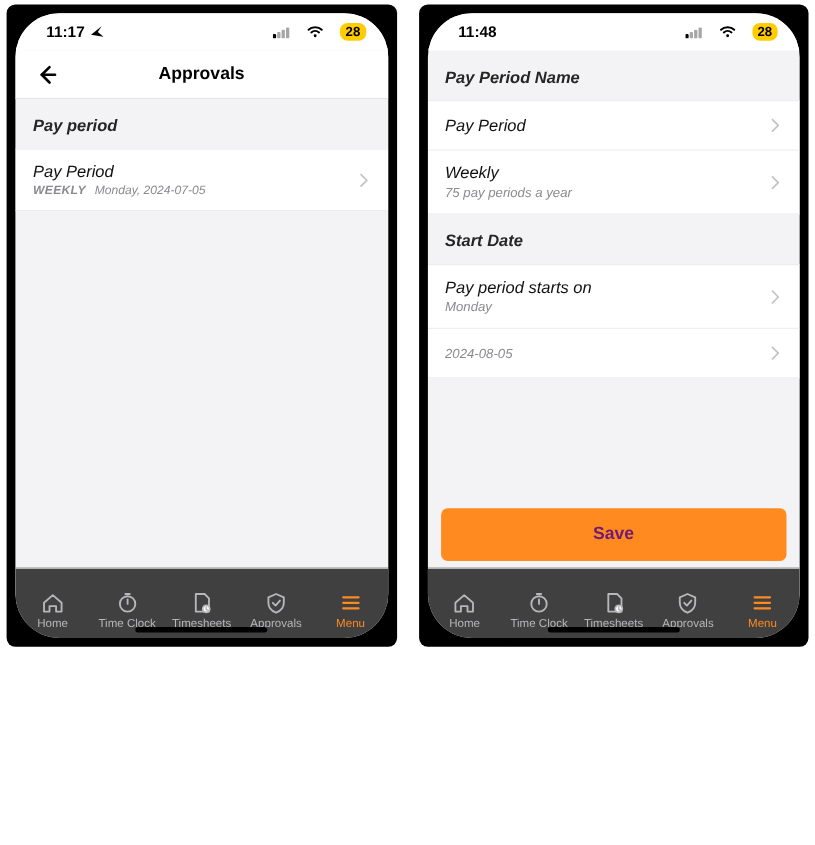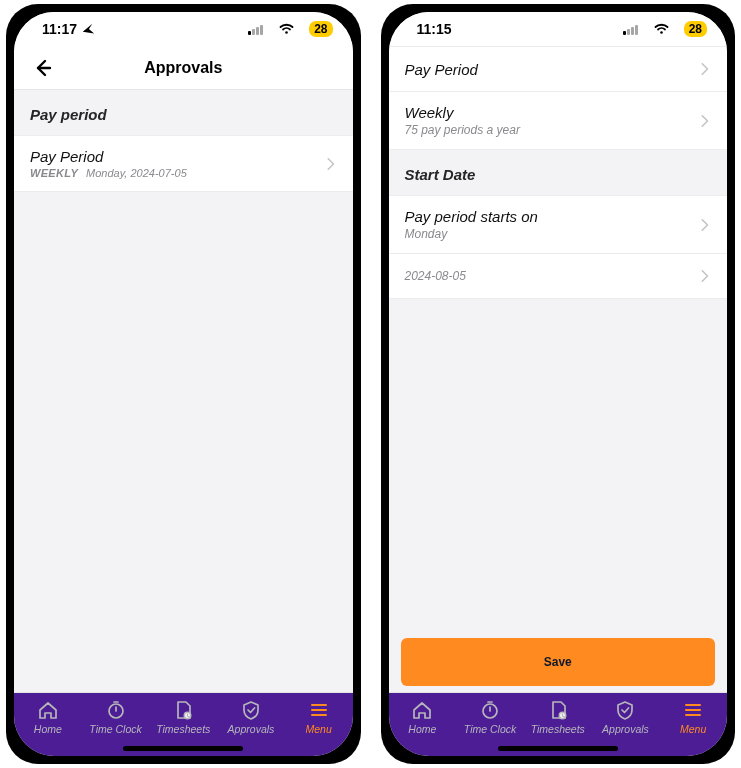--- a/index.html
+++ b/index.html
@@ -1,20 +1,20 @@
 <!DOCTYPE html>
 <html><head>
 <meta charset="utf-8">
 <style>
   * { margin:0; padding:0; box-sizing:border-box; }
   html,body{ width:741px; height:768px; background:#fff; font-family:-apple-system,BlinkMacSystemFont,"Segoe UI",Helvetica,Arial,sans-serif; }
   .stage{ display:flex; gap:20px; padding:4px 6px; }
   .phone{
-    width:355px; height:760px;
-    background:#000; border-radius:32px; padding:8px;
+    width:355px; height:584px;
+    background:#000; border-radius:8px; padding:8px;
     position:relative;
   }
   .screen{
     background:#f3f3f5; width:100%; height:100%;
     border-radius:40px; overflow:hidden; position:relative;
     display:flex; flex-direction:column;
   }
   
   .status{ height:34px; display:flex; align-items:center; justify-content:space-between;
            padding:0 20px 0 28px; background:#fff; font-weight:600; font-size:14px;}
@@ -37,27 +37,27 @@
         border-top:1px solid #ececee; border-bottom:1px solid #ececee; }
   .row + .row{ border-top:none; }
   .row .texts{ flex:1; display:flex; flex-direction:column; gap:2px;}
   .row .primary{ font-size:15px; color:#111;}
   .row .secondary{ font-size:12px; color:#8a8a8e;}
   .sub-line{ display:flex; gap:8px; align-items:baseline; font-size:11px; color:#8a8a8e;}
   .sub-line .badge{ font-weight:700; letter-spacing:.3px;}
   .content{ flex:1; overflow:auto;font-style:italic;}
   .footer-btn-wrap{ padding:0 12px 6px; }
   .save-btn{
-    background:#ff8a1f; color:#0f172a; font-weight:700; font-size:12px;
+    background:#ff8a1f; color:#701a75; font-weight:700; font-size:16px;
     border:none; width:100%; height:48px; border-radius:6px
   }
   
   .tabbar{
-    height:64px; background:#4c1d95; border-top:1px solid #e5e5e7;
-    display:flex; align-items:flex-start; padding-top:6px;font-style:italic;
+    height:64px; background:#404040; border-top:1px solid #e5e5e7;
+    display:flex; align-items:flex-start; padding-top:20px;
   }
   .tab{ flex:1; display:flex; flex-direction:column; align-items:center;
         gap:2px; color:#b6b6bb; font-size:10.5px;}
   .tab.active{ color:#ff8a1f; }
   .tab .ico{ width:24px; height:22px; display:flex; align-items:center; justify-content:center;}
   .home-indicator{
     position:absolute; bottom:5px; left:50%; transform:translateX(-50%);
     width:120px; height:5px; background:#000; border-radius:3px;
   }
   svg{display:block;}
@@ -217,39 +217,40 @@
       </div>
     </div>
     <div class="home-indicator"></div>
   </div>
 </div>
 
 <div class="phone">
   <div class="screen">
     <div class="status">
       <div class="left">
-        <span>11:15</span>
+        <span>11:48</span>
       </div>
       <div class="right">
         <span>
               <svg width="16" height="12" viewBox="0 0 16 12">
                 <use href="#i-sig"></use>
               </svg>
             </span>
         <span>
               <svg width="15" height="12" viewBox="0 0 14 12">
                 <use href="#i-wifi"></use>
               </svg>
             </span>
         <span class="battery">28</span>
       </div>
     </div>
 
 
     <div class="content">
+      <div class="section-header">Pay Period Name</div>
       <div class="row">
         <div class="texts">
           <span class="primary">Pay Period</span>
         </div>
         <span style="color:#c3c3c8">
           <svg width="14" height="20" viewBox="0 0 16 20">
                 <use href="#i-chevron"></use>
               </svg>
         </span>
       </div>

